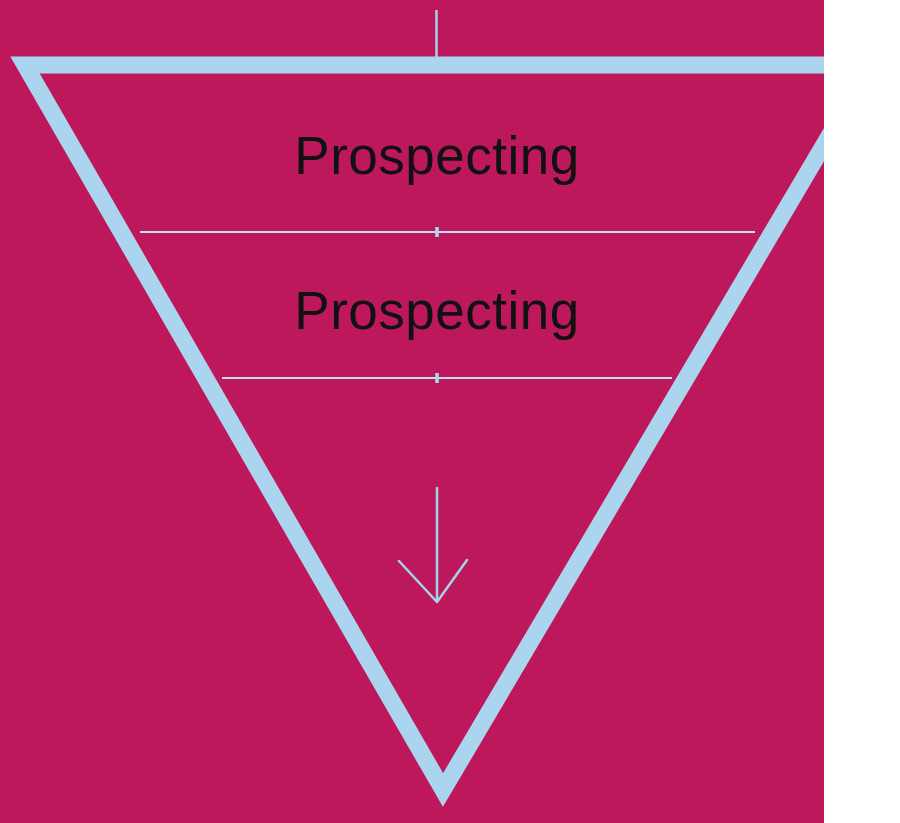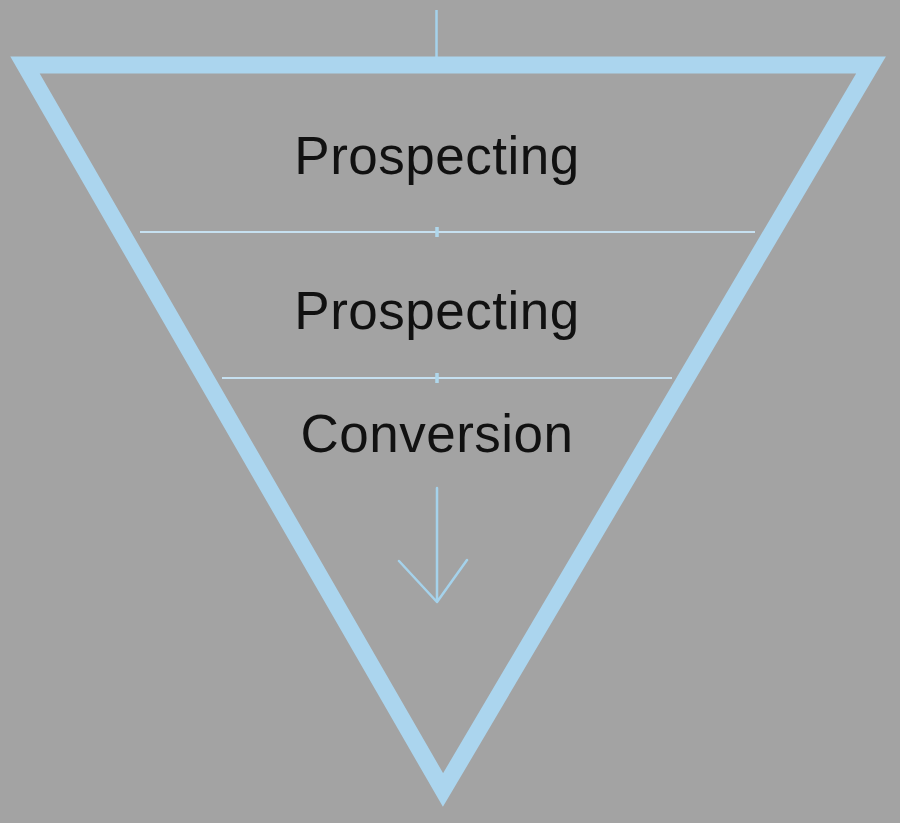--- a/index.html
+++ b/index.html
@@ -2,23 +2,23 @@
 <html><head>
 <meta charset="utf-8">
 <style>
   html, body {
     margin: 0;
     padding: 0;
     background: #ffffff;
   }
   .canvas {
     position: relative;
-    width: 900px;
+    width: 824px;
     height: 823px;
-    background: #a3a3a3;
+    background: #be185d;
     overflow: hidden;
     font-family: "Liberation Sans", sans-serif;
   }
   .diagram-svg {
     position: absolute;
     inset: 0;
     width: 900px;
     height: 823px;
   }
   .stage-label {
@@ -54,15 +54,14 @@
     <line x1="222" y1="378" x2="672" y2="378" stroke-width="2" fill="none" stroke="#C6E0F0"></line>
     <line x1="437" y1="373" x2="437" y2="383" stroke-width="3.5" fill="none" stroke="#AFD7EC"></line>
 
     <path d="M437,488 L437,601 M399,561 L437,602 M467,560 L437,602" stroke-width="2.5" fill="none" stroke-linecap="round" stroke="#A5D2EB"></path>
   </svg>
 
   <div class="stage-label stage-label-1">Prospecting</div>
 
   <div class="stage-label stage-label-2">Prospecting</div>
 
-  <div class="stage-label stage-label-3">Conversion</div>
 
 </div>
 
 </body></html>

